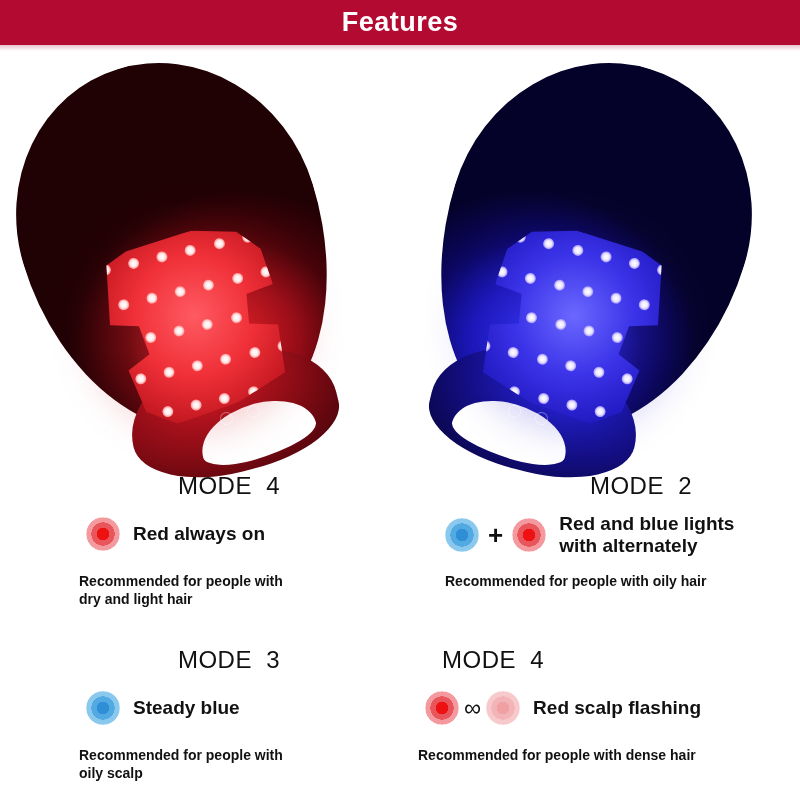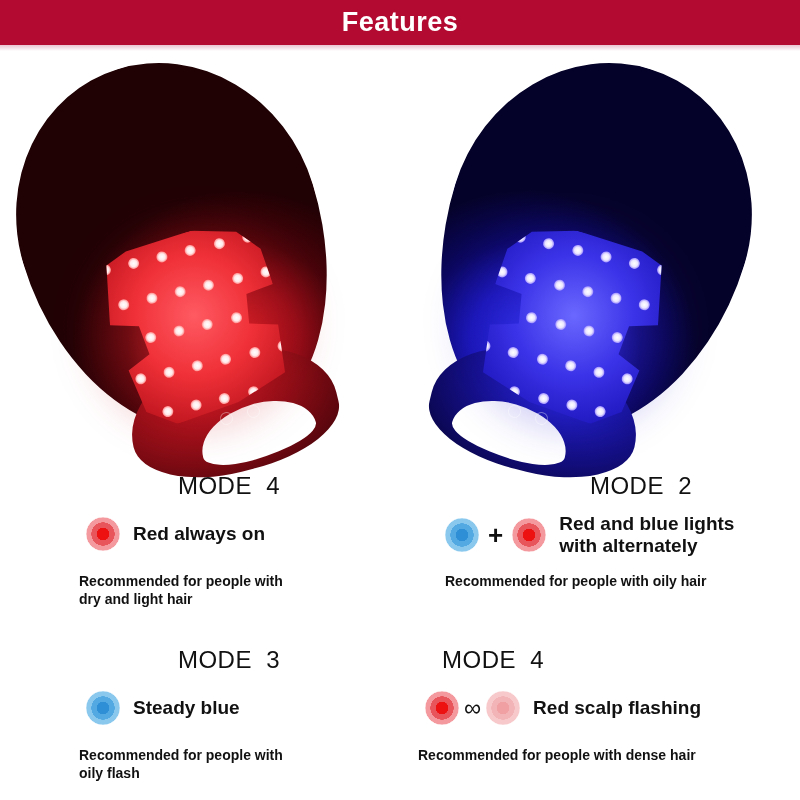--- a/index.html
+++ b/index.html
@@ -428,21 +428,21 @@
 <div class="mode-block" style="left:0; top:648px; width:400px;">
   <div class="mode-title" style="text-align:center; padding-left:58px;">MODE  3</div>
   <div class="mode-line" style="margin-top:19px; padding-left:86px;">
     <span class="icon-group">
       <span class="lamp blue"></span>
     </span>
     <span class="mode-label">Steady blue</span>
   </div>
   <div class="mode-desc" style="margin-top:21px; padding-left:79px;">
     <div>Recommended for people with</div>
-    <div>oily flash</div>
+    <div>oily scalp</div>
   </div>
 </div>
 
 <div class="mode-block" style="left:400px; top:648px; width:400px;">
   <div class="mode-title" style="padding-left:42px;">MODE  4</div>
   <div class="mode-line" style="margin-top:19px; padding-left:25px;">
     <span class="icon-group">
       <span class="lamp red"></span>
       <span class="op-sign infinity">∞</span>
       <span class="lamp red-dim"></span>

